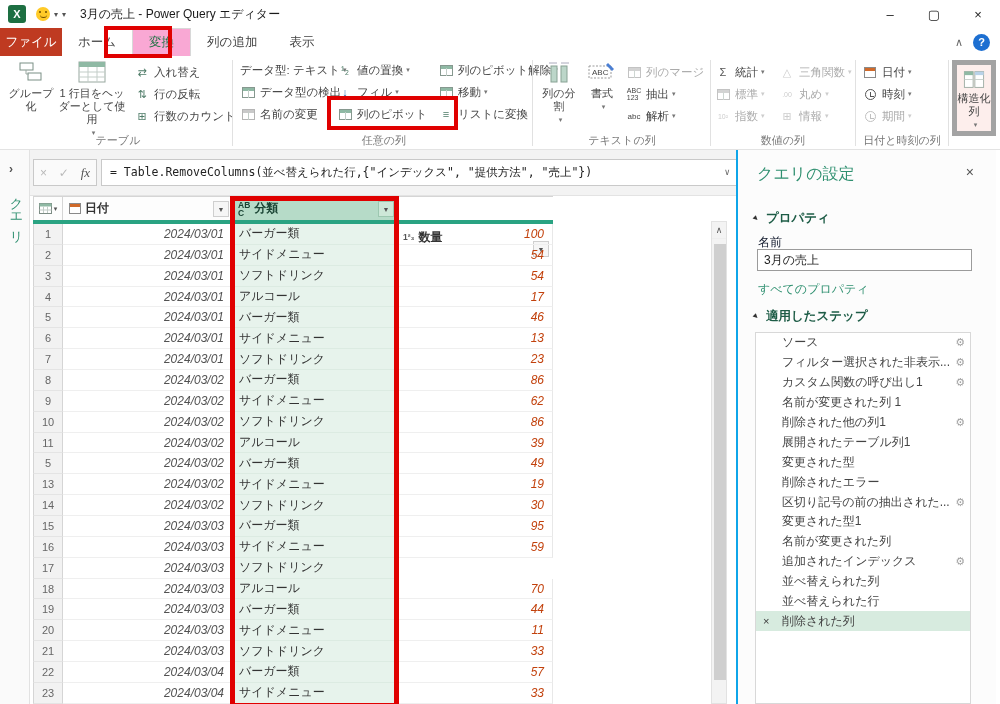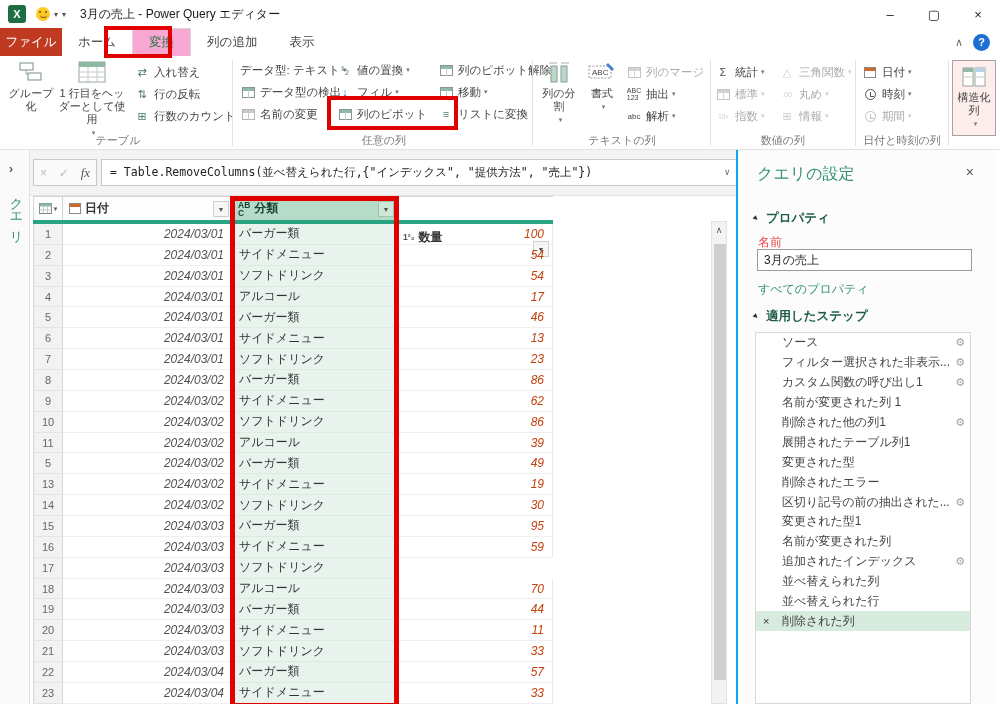--- a/index.html
+++ b/index.html
@@ -45,21 +45,21 @@
 .mt { width:13px; height:11px; border:1px solid #86988f; background:linear-gradient(#8fb9a4 0 3px,#fff 3px); position:relative; }
 .mt::after { content:""; position:absolute; left:5px; top:2px; width:1px; height:8px; background:#c3cdc8; }
 .mt.gray { border-color:#b5b5b5; background:linear-gradient(#c9c9c9 0 3px,#fff 3px); }
 .cal { width:12px; height:11px; border:1px solid #8a8a8a; background:linear-gradient(#d06a2a 0 3px,#fff 3px); }
 .clk { width:11px; height:11px; border:1.4px solid #555; border-radius:50%; position:relative; }
 .clk::after { content:""; position:absolute; left:4px; top:2px; width:3px; height:4px; border-left:1.2px solid #555; border-bottom:1.2px solid #555; }
 .clk.gray { border-color:#b0b0b0; } .clk.gray::after { border-color:#b0b0b0; }
 .tinytxt { font-size:7px; line-height:7px; color:#444; text-align:left; }
 .anygrid { position:absolute; left:4px; top:4px; display:grid; grid-template-columns:97px 101px 96px; grid-auto-rows:22px; }
 .anygrid .smallrow { position:static; }
-.structbtn { position:absolute; left:952px; top:4px; width:44px; height:76px; background:#fdeeec; border:1px solid #a3a3a3; display:flex; flex-direction:column; align-items:center; font-size:11px; color:#444; line-height:13px; padding-top:4px; text-align:center; }
+.structbtn { position:absolute; left:952px; top:4px; width:44px; height:76px; background:#fdeeec; border:5px solid #a3a3a3; display:flex; flex-direction:column; align-items:center; font-size:11px; color:#444; line-height:13px; padding-top:4px; text-align:center; }
 
 
 .fxstrip { position:absolute; left:0; top:150px; width:736px; height:46px; background:#f3f3f3; border-bottom:1px solid #e3e3e3; }
 .fxbtns { position:absolute; left:33px; top:9px; width:64px; height:27px; background:#fafafa; border:1px solid #c9c9c9; display:flex; align-items:center; justify-content:space-around; }
 .fxbtns .fb { color:#b9b9b9; font-size:12px; }
 .fxbtns .fx { color:#555; font-style:italic; font-family:"Liberation Serif","DejaVu Serif",serif; font-size:13px; }
 .fxinput { position:absolute; left:101px; top:9px; width:636px; height:27px; background:#fff; border:1px solid #c9c9c9; display:flex; align-items:center; padding:0 22px 0 8px; font-family:"DejaVu Sans Mono","Liberation Mono",monospace; font-size:11.5px; color:#222; white-space:nowrap; overflow:hidden; }
 .fxdrop { position:absolute; right:6px; top:7px; font-size:9px; color:#666; }
 
 
@@ -90,21 +90,21 @@
 .vscroll { position:absolute; left:711px; top:221px; width:16px; height:483px; background:#f3f3f3; border:1px solid #e2e2e2; }
 .vs-up { height:17px; display:flex; align-items:center; justify-content:center; color:#555; font-size:9px; border-bottom:1px solid #eee; }
 .vs-thumb { position:absolute; left:1px; top:22px; width:12px; margin:0 1px; height:436px; background:#cfcfcf; }
 
 
 .settings { position:absolute; left:736px; top:150px; width:260px; height:554px; background:#fcfcfc; border-left:2px solid #0ea5e9; }
 .set-title { position:absolute; left:19px; top:14px; font-size:16px; color:#2f9070; }
 .set-close { position:absolute; right:22px; top:14px; font-size:14px; color:#555; }
 .sec-head { position:absolute; left:14px; display:flex; align-items:center; gap:6px; font-weight:bold; font-size:12.5px; color:#1d5c46; }
 .tri { display:inline-block; font-size:8px; color:#333; transform:rotate(135deg); }
-.lbl-name { position:absolute; left:20px; top:84px; color:#ef4444; }
+.lbl-name { position:absolute; left:20px; top:84px; color:#0f172a; }
 .name-input { position:absolute; left:19px; top:99px; width:215px; height:22px; background:#fff; border:1px solid #9b9b9b; display:flex; align-items:center; padding-left:6px; color:#222; }
 .all-props { position:absolute; left:20px; top:131px; color:#2f9070; }
 .stepsbox { position:absolute; left:17px; top:182px; width:216px; height:372px; background:#fff; border:1px solid #d8d8d8; overflow:hidden; }
 .step { position:relative; height:19.9px; display:flex; align-items:center; padding-left:26px; padding-right:20px; color:#444; font-size:12px; white-space:nowrap; overflow:hidden; }
 .step.sel { background:#d7ebdf; padding-left:7px; }
 .step .delx { width:14px; color:#3a3a3a; font-size:11px; margin-right:5px; }
 .step .gear { position:absolute; right:5px; color:#a2a2a2; font-size:11px; }
 
 
 .redbox { position:absolute; border:4px solid #e00000; z-index:50; pointer-events:none; }

